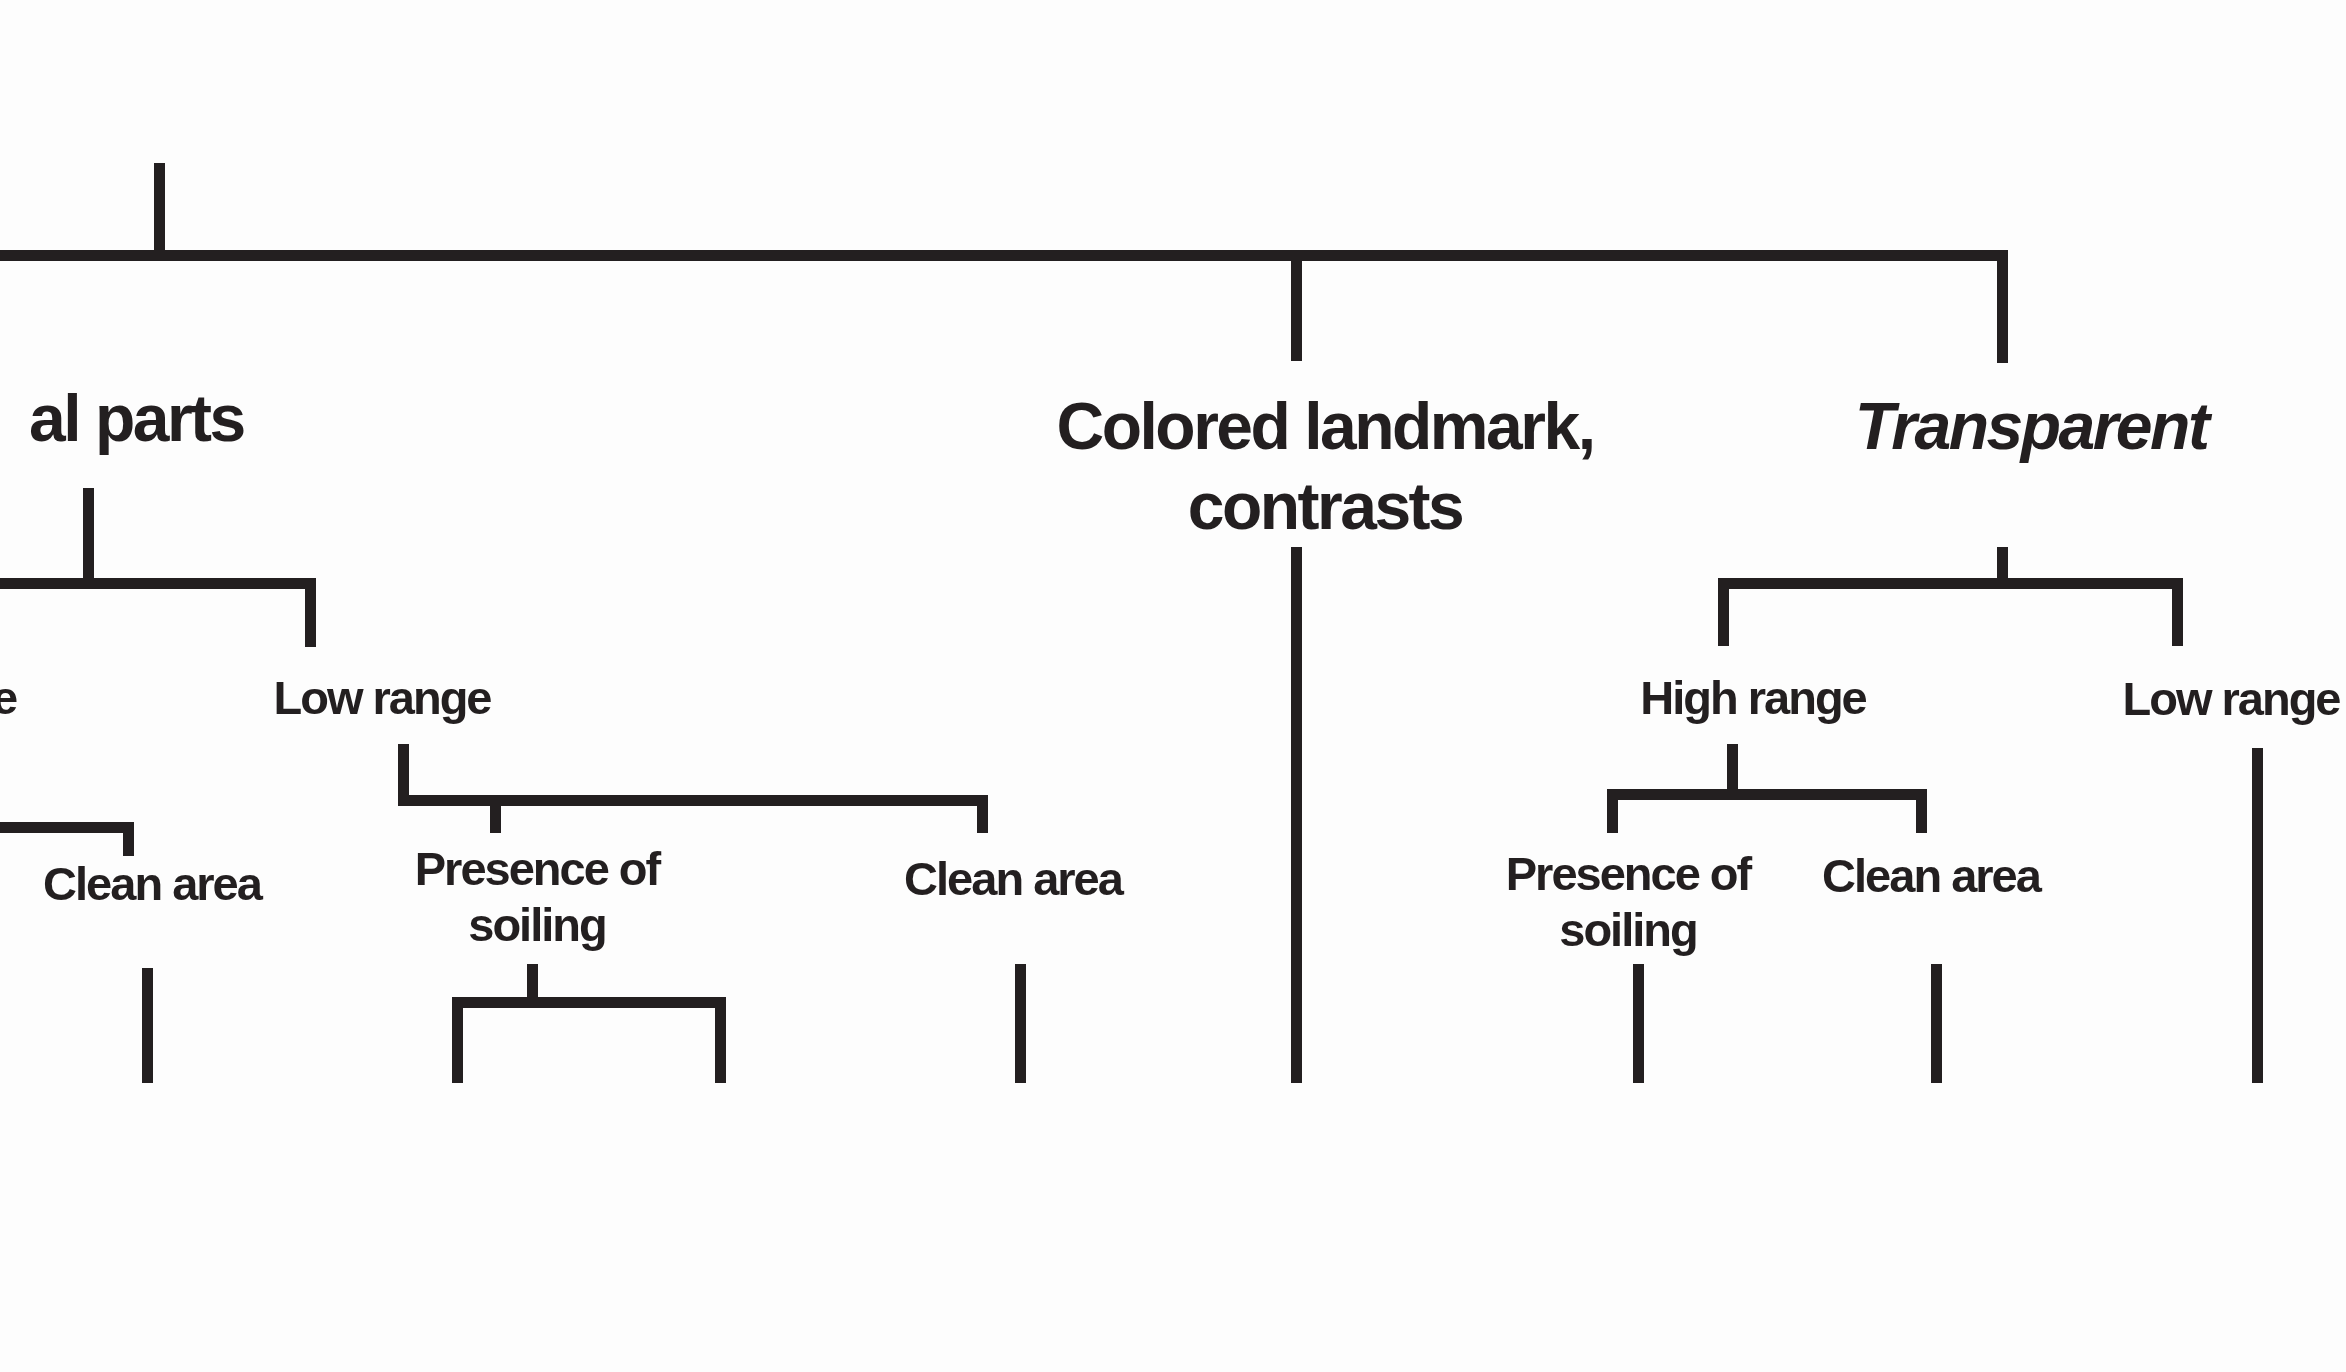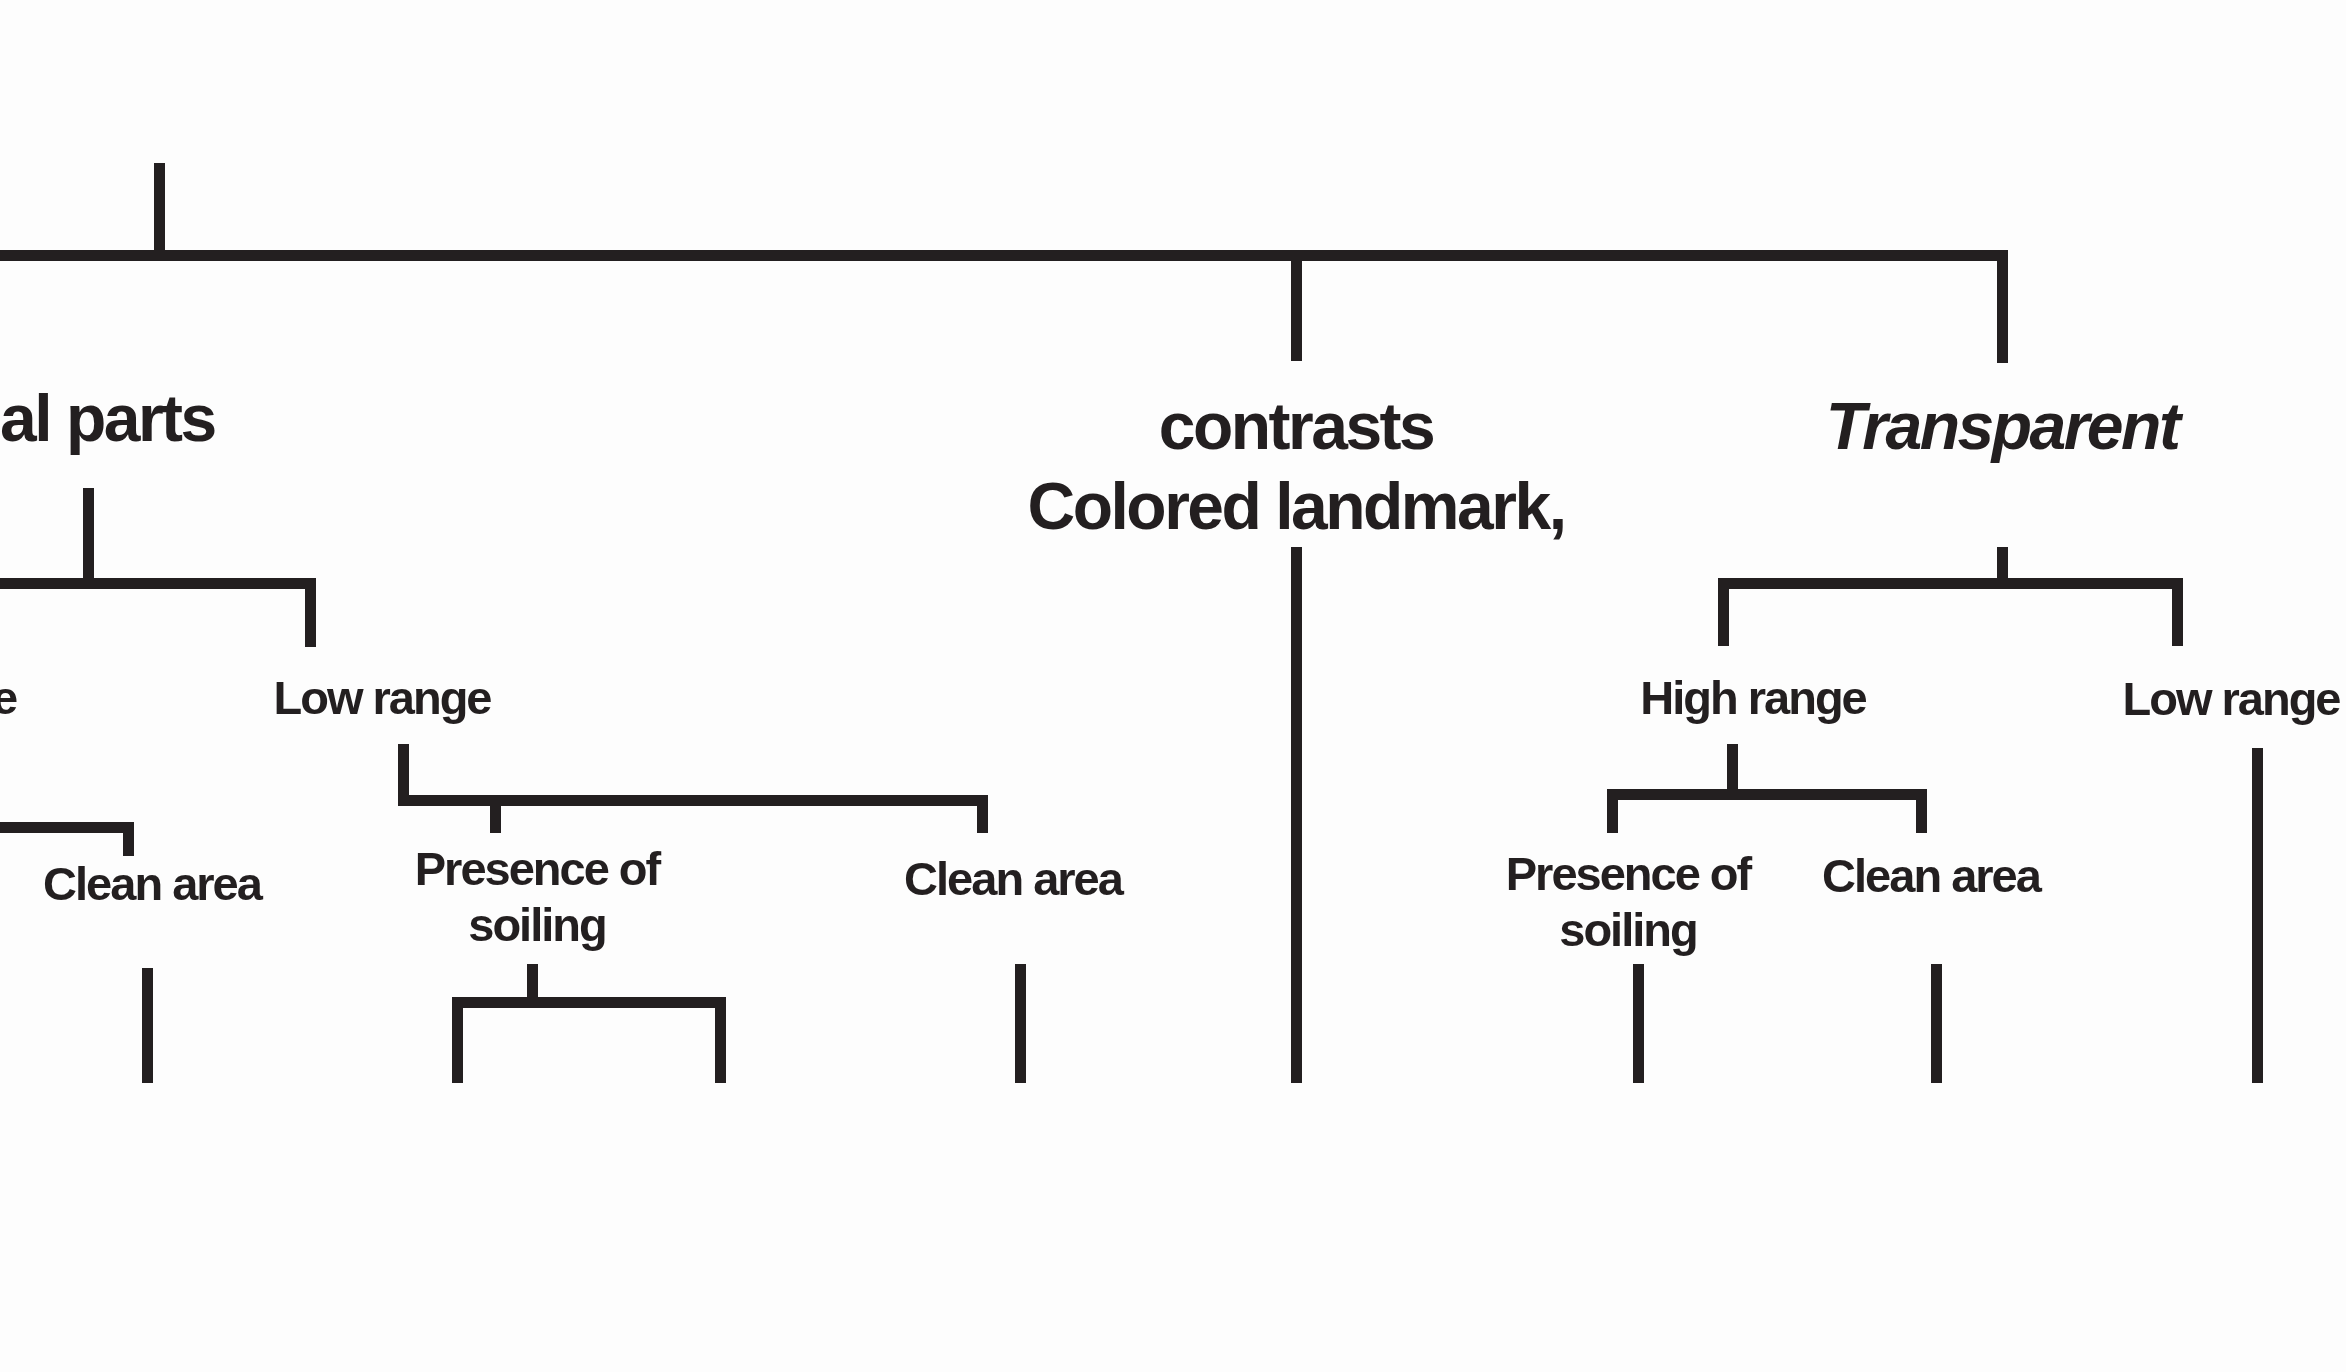--- a/index.html
+++ b/index.html
@@ -15,21 +15,21 @@
   .ln { position:absolute; background:var(--ink); }
   .lbl {
     position:absolute;
     font-weight:700;
     white-space:nowrap;
     text-align:center;
     transform:translateX(-50%);
     color:var(--ink);
   }
   .lbl.anchor-left { transform:none; text-align:left; }
-  .t1 { font-size:66px; line-height:80px; letter-spacing:-2.5px; }
+  .t1 { font-size:66px; line-height:80px; letter-spacing:-2.5px;margin-left:29px; }
   .t1.single { line-height:76px; }
   .t2 { font-size:47px; line-height:56px; letter-spacing:-2px; }
   .lbl span { display:block; }
 </style>
 </head>
 <body>
 
 <div class="stage">
 
   <div class="ln" style="left:154px;  top:163px; width:11px;   height:98px;"></div>
@@ -65,22 +65,22 @@
   <div class="ln" style="left:1607px; top:789px; width:320px;  height:11px;"></div>
   <div class="ln" style="left:1607px; top:789px; width:11px;   height:44px;"></div>
   <div class="ln" style="left:1916px; top:789px; width:11px;   height:44px;"></div>
   <div class="ln" style="left:1633px; top:964px; width:11px;   height:119px;"></div>
   <div class="ln" style="left:1931px; top:964px; width:11px;   height:119px;"></div>
   <div class="ln" style="left:2252px; top:748px; width:11px;   height:335px;"></div>
 
   <div class="lbl t1 single anchor-left" style="left:0px; top:380px;">al parts</div>
 
   <div class="lbl t1" style="left:1296px; top:386px;">
+    <span>Colored landmark,</span>
     <span>contrasts</span>
-    <span>Colored landmark,</span>
   </div>
 
   <div class="lbl t1" style="left:2002px; top:386px;font-style:italic;">
     <span>Transparent</span>
   </div>
 
   <div class="lbl t2 anchor-left" style="left:-8px; top:670px;">e</div>
 
   <div class="lbl t2" style="left:382px; top:670px;">Low range</div>
 

